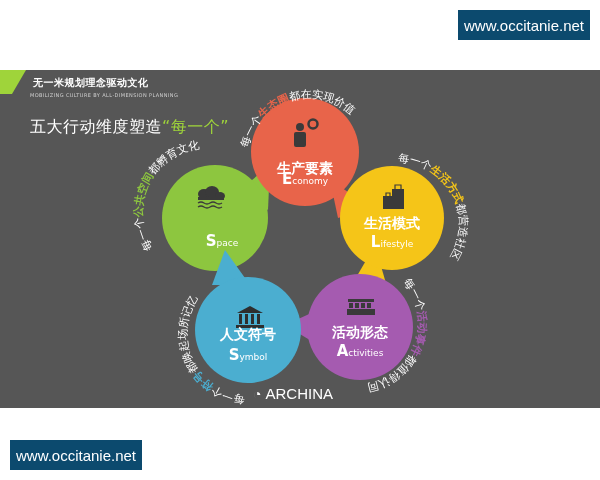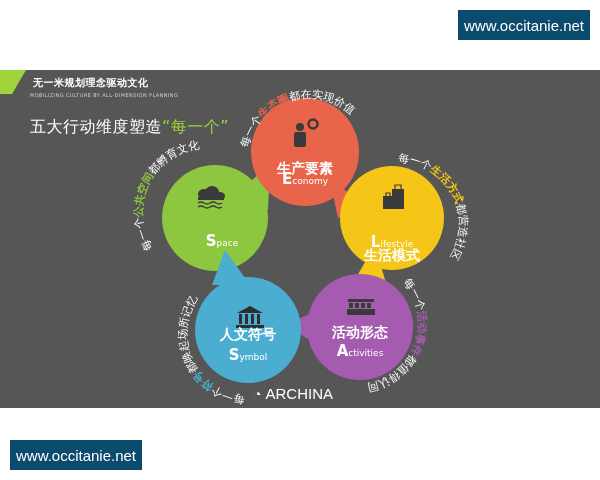--- a/index.html
+++ b/index.html
@@ -114,21 +114,21 @@
     </text>
   </svg>
 
   <div class="hdr-title">无一米规划理念驱动文化</div>
   <div class="hdr-sub">MOBILIZING CULTURE BY ALL-DIMENSION PLANNING</div>
   <div class="main-title"><span>五大行动维度塑造</span><span class="hl">“</span><span class="hl">每一个</span><span class="hl">”</span></div>
 
   <div class="lbl-cn" style="left:255px; top:90px;">生产要素</div>
   <div class="lbl-en" style="left:255px; top:100px;"><b>E</b><span>conomy</span></div>
 
-  <div class="lbl-cn" style="left:342px; top:145px;margin-top:32px;">生活模式</div>
+  <div class="lbl-cn" style="left:342px; top:145px;">生活模式</div>
   <div class="lbl-en" style="left:342px; top:163px;"><b>L</b><span>ifestyle</span></div>
 
   <div class="lbl-cn" style="left:310px; top:254px;">活动形态</div>
   <div class="lbl-en" style="left:310px; top:272px;"><b>A</b><span>ctivities</span></div>
 
   <div class="lbl-cn" style="left:198px; top:256px;font-family:Liberation Mono, monospace;">人文符号</div>
   <div class="lbl-en" style="left:198px; top:276px;"><b>S</b><span>ymbol</span></div>
 
   <div class="lbl-en" style="left:172px; top:162px;"><b>S</b><span>pace</span></div>
 

